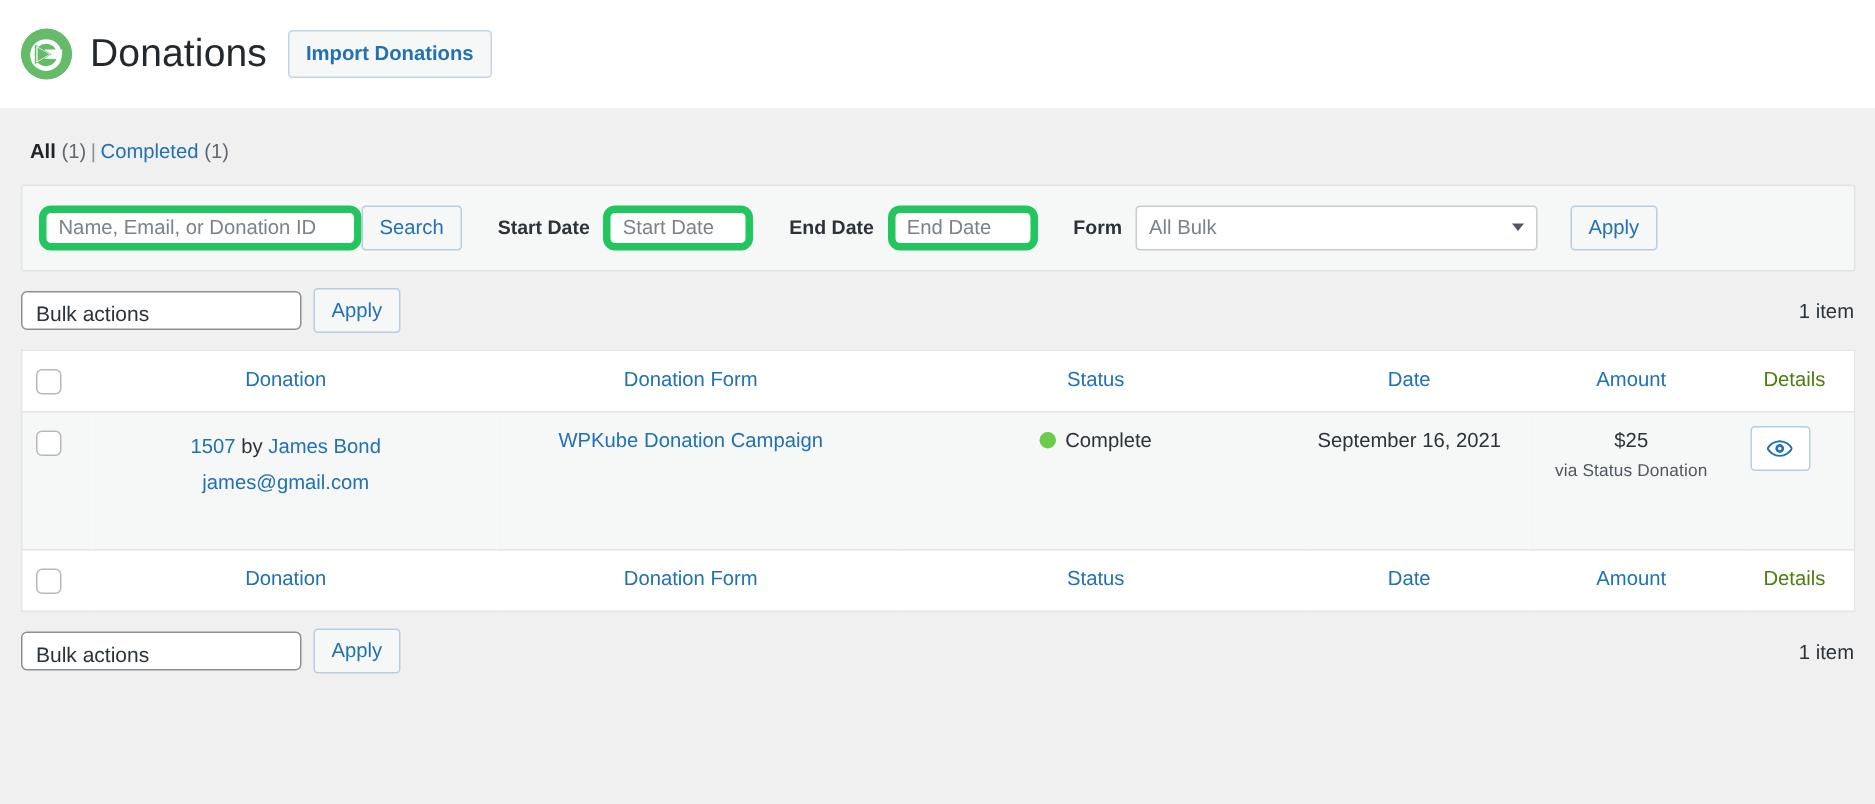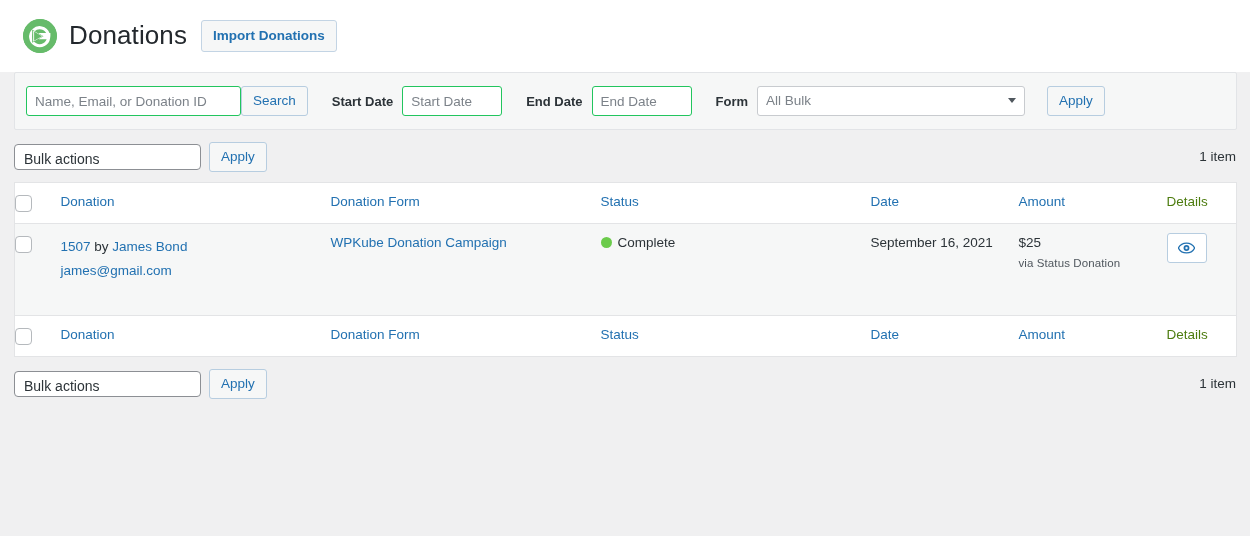--- a/index.html
+++ b/index.html
@@ -10,21 +10,21 @@
     font-family: "Liberation Sans", sans-serif;
     -webkit-font-smoothing: antialiased;
   }
 
   
   .page-head {
     background: #ffffff;
     height: 72px;
     display: flex;
     align-items: center;
-    padding: 0 0 0 23px;
+    padding: 0 0 0 14px;
   }
   .logo {
     width: 34px; height: 34px;
     border-radius: 50%;
     background: #66bb6a;
     position: relative;
     flex: 0 0 auto;
     margin-right: 12px;
     overflow: hidden;
   }
@@ -77,22 +77,22 @@
     border: 1px solid #e2e4e7;
     border-radius: 2px;
     height: 58px;
     display: flex;
     align-items: center;
     padding: 0 11px;
     gap: 0;
   }
   .txt-input {
     height: 30px;
-    border: 1px solid #22c55e;
-    border-radius: 3px;
+    border: 5px solid #22c55e;
+    border-radius: 8px;
     background: #fff;
     font-size: 13.5px;
     color: #2c3338;
     padding: 0 8px;
     outline: none;
     font-family: "Liberation Sans", sans-serif;
   }
   .txt-input::placeholder { color: #7c8289; opacity: 1; }
   #search-input { width: 215px; }
   .date-input { width: 100px; }
@@ -172,21 +172,21 @@
   .table-wrap { margin: 0 13px 0 14px; }
   table.wp-list {
     width: 100%;
     border-collapse: collapse;
     background: #fff;
     border: 1px solid #e3e4e6;
     border-radius: 2px;
     table-layout: fixed;
   }
   table.wp-list th, table.wp-list td {
-    text-align: left;
+    text-align: center;
     vertical-align: top;
     font-size: 13.5px;
     padding: 11px 10px 11px 0;
   }
   th.col-cb, td.col-cb { width: 46px; padding-left: 10px; padding-right: 0; }
   th.col-donation, td.col-donation { width: 270px; }
   th.col-form, td.col-form { width: 270px; }
   th.col-status, td.col-status { width: 270px; }
   th.col-date, td.col-date { width: 148px; }
   th.col-amount, td.col-amount { width: 148px; }
@@ -255,20 +255,23 @@
       <path d="M19.8 17.2 L10.2 11.6 L10.2 22.8 Z" fill="#ffffff"></path>
       <path d="M19.0 17.2 L11.1 12.6 L11.1 21.8 Z" fill="#66bb6a"></path>
     </svg>
   </div>
   <h1 class="page-title">Donations</h1>
   <span class="import-btn">Import Donations</span>
 </div>
 
 <div class="body-wrap">
 
+  <div class="views">
+    <a class="current"><span>All</span></a><span>&nbsp;</span><span class="count">(1)</span><span class="sep">|</span><a><span>Completed</span></a><span>&nbsp;</span><span class="count">(1)</span>
+  </div>
 
   <div class="filter-panel">
     <input id="search-input" class="txt-input" type="text" placeholder="Name, Email, or Donation ID" style="">
     <button id="search-button" class="btn-sec">Search</button>
 
     <span class="lbl">Start Date</span>
     <input class="txt-input date-input" type="text" placeholder="Start Date" style="">
 
     <span class="lbl">End Date</span>
     <input class="txt-input date-input" type="text" placeholder="End Date" style="">

